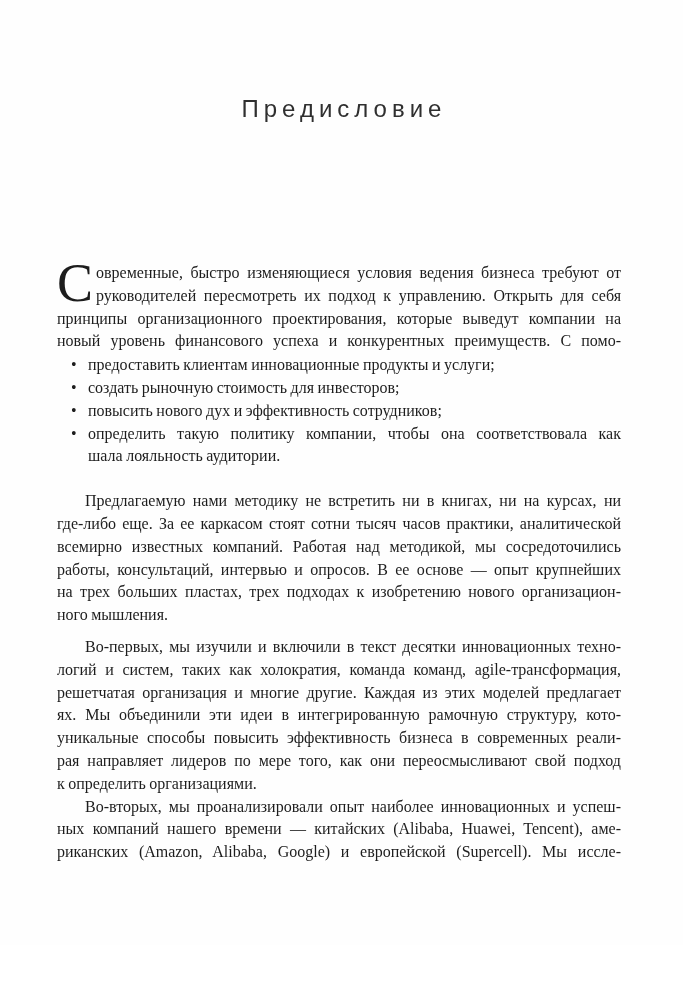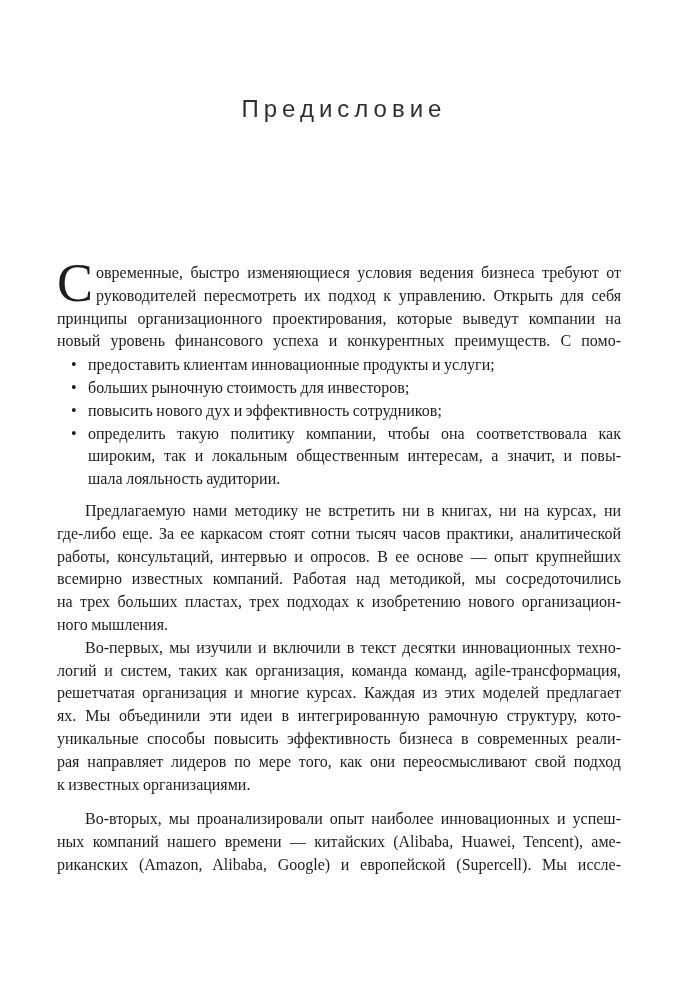--- a/index.html
+++ b/index.html
@@ -42,23 +42,23 @@
     text-align-last: justify;
   }
   .line.last {
     text-align-last: left;
   }
   .line.indent {
     text-indent: 28px;
   }
   .paragraph, .bullet-list { margin: 0; }
   .block-1 { margin-top: 1px; }   
-  .block-2 { margin-top: 9px; }   
-  .block-3 { }   
-  .block-4 { margin-top: 12px; }   
+  .block-2 { margin-top: 22px; }   
+  .block-3 { margin-top: 9px; }   
+  .block-4 { margin-top: 0; }   
 
   .drop-cap {
     float: left;
     font-size: 54px;
     line-height: 40px;
     height: 43px;
     margin: 1px 3px 0 0;
   }
   .bullet-item {
     position: relative;
@@ -85,49 +85,48 @@
         <div class="line">принципы организационного проектирования, которые выведут компании на</div>
         <div class="line">новый уровень финансового успеха и конкурентных преимуществ. С помо-</div>
       </div>
       <div class="bullet-list block block-1">
         <div class="bullet-item">
           <span class="bullet-marker">•</span>
           <div class="line last">предоставить клиентам инновационные продукты и услуги;</div>
         </div>
         <div class="bullet-item">
           <span class="bullet-marker">•</span>
-          <div class="line last">больших рыночную стоимость для инвесторов;</div>
+          <div class="line last">создать рыночную стоимость для инвесторов;</div>
         </div>
         <div class="bullet-item">
           <span class="bullet-marker">•</span>
           <div class="line last">повысить нового дух и эффективность сотрудников;</div>
         </div>
         <div class="bullet-item">
           <span class="bullet-marker">•</span>
           <div class="line">определить такую политику компании, чтобы она соответствовала как</div>
-          <div class="line">широким, так и локальным общественным интересам, а значит, и повы-</div>
           <div class="line last">шала лояльность аудитории.</div>
         </div>
       </div>
       <div class="paragraph block block-2">
         <div class="line indent">Предлагаемую нами методику не встретить ни в книгах, ни на курсах, ни</div>
         <div class="line">где-либо еще. За ее каркасом стоят сотни тысяч часов практики, аналитической</div>
+        <div class="line">всемирно известных компаний. Работая над методикой, мы сосредоточились</div>
         <div class="line">работы, консультаций, интервью и опросов. В ее основе — опыт крупнейших</div>
-        <div class="line">всемирно известных компаний. Работая над методикой, мы сосредоточились</div>
         <div class="line">на трех больших пластах, трех подходах к изобретению нового организацион-</div>
         <div class="line last">ного мышления.</div>
       </div>
       <div class="paragraph block block-3">
         <div class="line indent">Во-первых, мы изучили и включили в текст десятки инновационных техно-</div>
-        <div class="line">логий и систем, таких как организация, команда команд, agile-трансформация,</div>
-        <div class="line">решетчатая организация и многие курсах. Каждая из этих моделей предлагает</div>
+        <div class="line">логий и систем, таких как холократия, команда команд, agile-трансформация,</div>
+        <div class="line">решетчатая организация и многие другие. Каждая из этих моделей предлагает</div>
         <div class="line">ях. Мы объединили эти идеи в интегрированную рамочную структуру, кото-</div>
         <div class="line">уникальные способы повысить эффективность бизнеса в современных реали-</div>
         <div class="line">рая направляет лидеров по мере того, как они переосмысливают свой подход</div>
-        <div class="line last">к известных организациями.</div>
+        <div class="line last">к определить организациями.</div>
       </div>
       <div class="paragraph block block-4">
         <div class="line indent">Во-вторых, мы проанализировали опыт наиболее инновационных и успеш-</div>
         <div class="line">ных компаний нашего времени — китайских (Alibaba, Huawei, Tencent), аме-</div>
         <div class="line">риканских (Amazon, Alibaba, Google) и европейской (Supercell). Мы иссле-</div>
       </div>
     </div>
 </div>
 
 </body></html>

